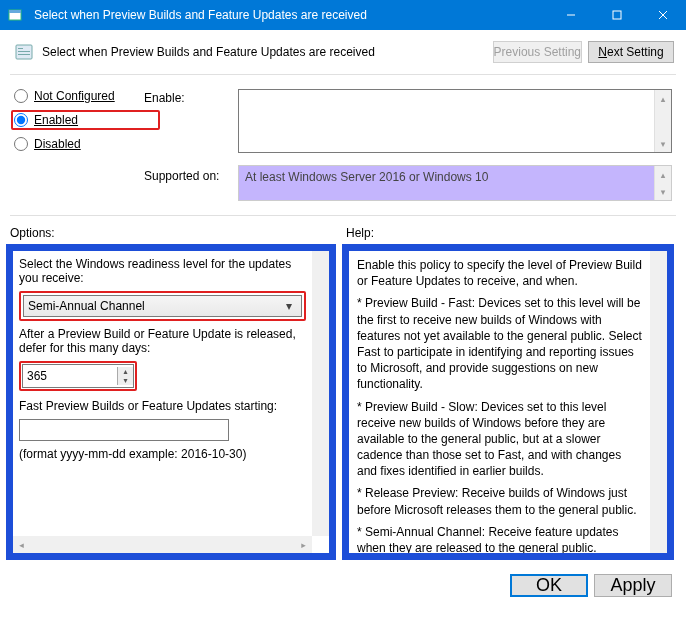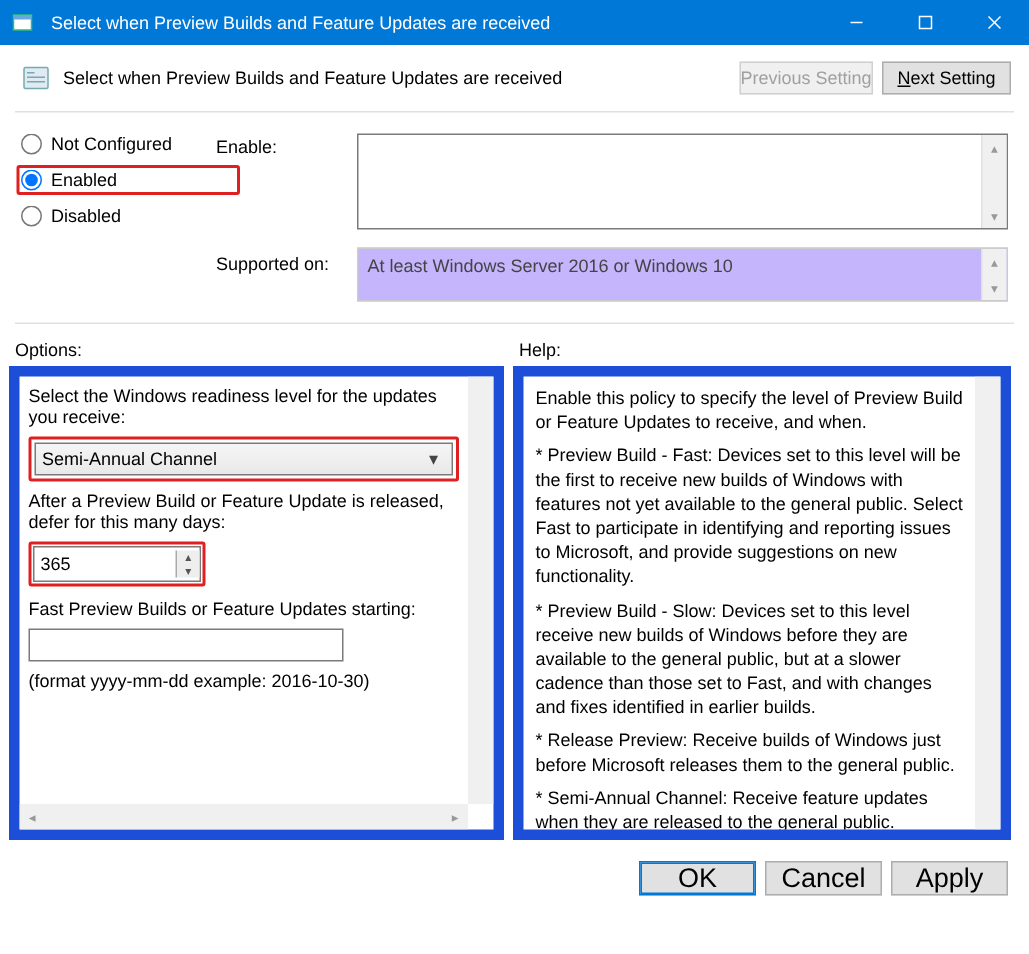--- a/index.html
+++ b/index.html
@@ -13,21 +13,21 @@
 
 .header-row { display: flex; align-items: center; padding: 10px 12px 6px; }
 .header-row .hdr-icon { width: 24px; height: 24px; margin-right: 6px; display: flex; align-items: center; justify-content: center; }
 .header-row .hdr-title { flex: 1; font-size: 12px; }
 .nav-btn { min-width: 86px; height: 22px; margin-left: 6px; border: 1px solid #adadad; background: #e1e1e1; font-size: 12px; }
 .nav-btn[disabled] { color: #a0a0a0; background: #f0f0f0; border-color: #d0d0d0; text-decoration: underline; text-decoration-color: transparent; }
 .nav-btn .mn { text-decoration: underline; }
 
 .upper { display: grid; grid-template-columns: 120px 1fr; gap: 4px 10px; padding: 4px 14px 6px; }
 .radios { display: flex; flex-direction: column; gap: 10px; padding-top: 6px; }
-.radio-row { display: flex; align-items: center; gap: 6px; }
+.radio-row { display: flex; align-items: center; gap: 6px; text-decoration: underline; }
 .radio-row input { width: 14px; height: 14px; }
 .highlight-enabled { border: 2px solid #e02020; padding: 1px 24px 1px 1px; border-radius: 2px; margin: -3px -26px -3px -3px; }
 
 .label-col { text-align: left; padding-top: 8px; }
 .comment-box { height: 64px; border: 1px solid #7a7a7a; background: #fff; margin-top: 6px; position: relative; }
 .supported-box { height: 36px; border: 1px solid #ccc; background: #c4b5fd; position: relative; padding: 4px 20px 4px 6px; color: #444; }
 .scroll-arrows { position: absolute; right: 0; top: 0; bottom: 0; width: 17px; background: #f0f0f0; border-left: 1px solid #e0e0e0; display: flex; flex-direction: column; justify-content: space-between; }
 .sa { height: 17px; display: flex; align-items: center; justify-content: center; color: #999; font-size: 9px; }
 
 .body-split { display: grid; grid-template-columns: 330px 1fr; gap: 6px; padding: 4px 12px 4px 6px; }
@@ -190,15 +190,14 @@
         <p>The following Windows Readiness levels have been deprecated and are only applicable to 1809 and below:</p>
 
       </div>
       <div class="sa-v"></div>
     </div>
   </div>
 </div>
 
 <div class="footer">
   <button class="primary">OK</button>
-  <button>Cancel</button>
   <button>Apply</button>
 </div>
 
 </body></html>

